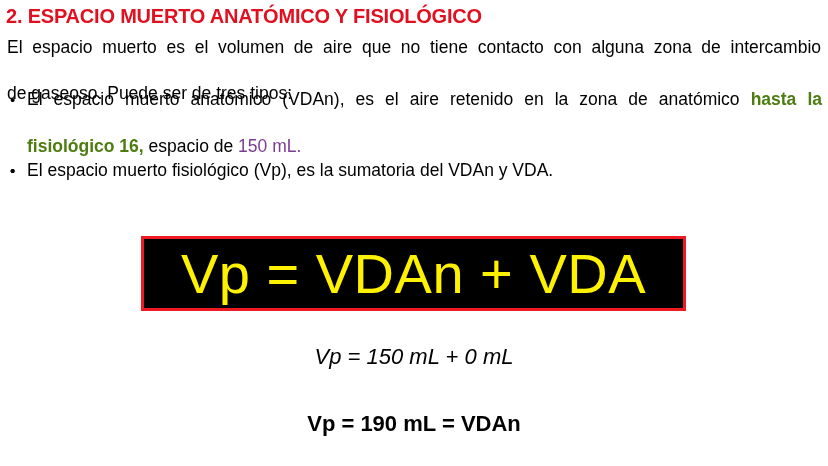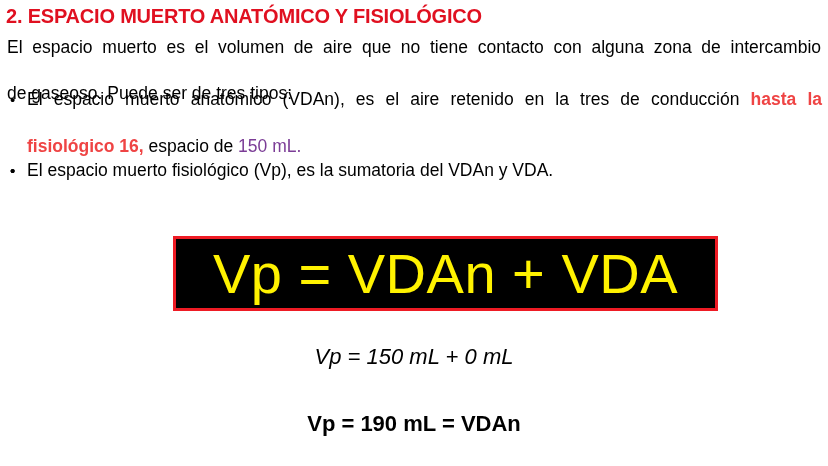--- a/index.html
+++ b/index.html
@@ -95,37 +95,36 @@
   .bullet .line-just:after {
     content: "";
     display: inline-block;
     width: 100%;
   }
   .bullet .line-last {
     display: block;
   }
 
   b, .b { font-weight: normal; }
-  .green { color: #ef4444; font-weight: bold; margin-top: 19px; }
+  .green { color: #4d7c0f; font-weight: bold; margin-top: 19px; }
   .purple { color: #7B3C96; font-weight: normal; }
 
   
   .formula-box {
     position: absolute;
     left: 141px;
     top: 236px;
     width: 545px;
     height: 75px;
     box-sizing: border-box;
     background: #000000;
     border: 3px solid #EE1B24;
     display: flex;
     align-items: center;
     justify-content: center;
-    margin-left: 32px;
   }
   .formula-text {
     color: #FFF200;
     font-size: 56px;
     line-height: 56px;
     font-weight: normal;
     letter-spacing: 0.5px;
     white-space: nowrap;
     font-family: "Liberation Sans", sans-serif;
   }
@@ -158,21 +157,21 @@
   <div class="intro">
     <span class="ln just">El espacio muerto es el volumen de aire que no tiene contacto con alguna zona de intercambio</span>
     <span class="ln">de gaseoso. Puede ser de tres tipos:</span>
   </div>
 
   <div class="bullets">
 
     <div class="bullet">
       <span class="dot">•</span>
       <span class="body">
-        <span class="line-just"><span>El </span><span class="b">espacio muerto anatómico (VDAn)</span><span>, es el aire retenido en la tres de conducción </span><span class="green">hasta la</span></span>
+        <span class="line-just"><span>El </span><span class="b">espacio muerto anatómico (VDAn)</span><span>, es el aire retenido en la zona de anatómico </span><span class="green">hasta la</span></span>
         <span class="line-last"><span class="green">fisiológico 16,</span><span> espacio de </span><span class="purple">150 mL</span><span class="purple">.</span></span>
       </span>
     </div>
 
     <div class="bullet">
       <span class="dot">•</span>
       <span class="body">
       </span>
     </div>
 

